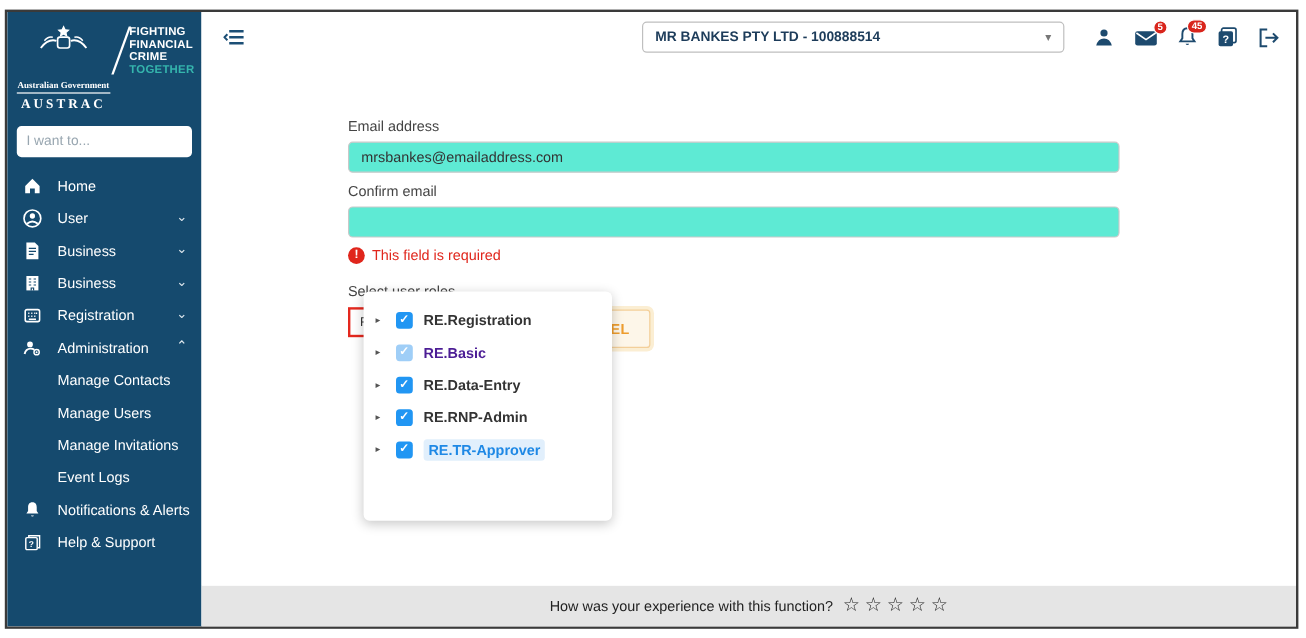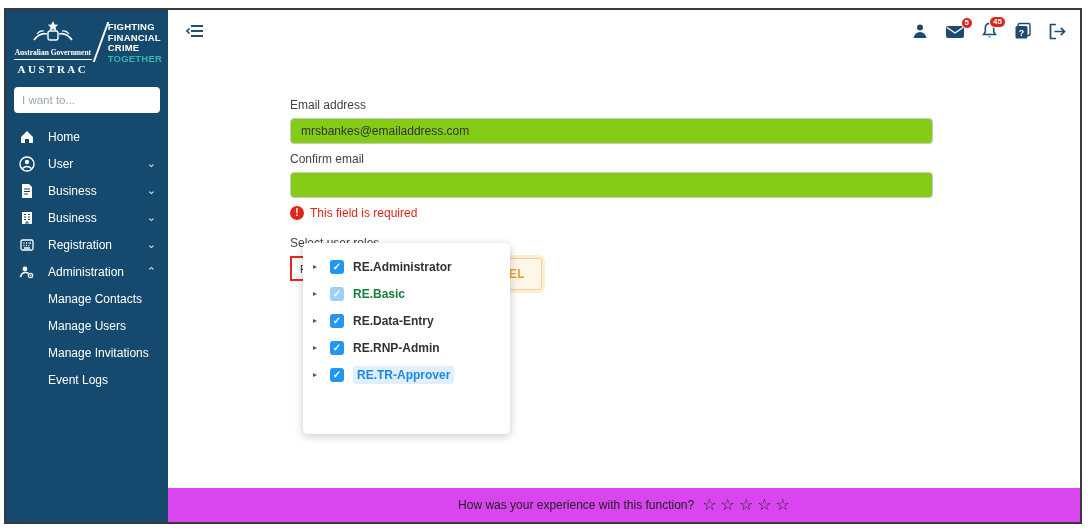--- a/index.html
+++ b/index.html
@@ -6,21 +6,21 @@
   html,body { background:#fff; font-family:"Liberation Sans", sans-serif; }
   .frame { position:relative; width:1078px; height:516px; margin:8px 4px 4px 4px;
            border:2px solid #3a3a3a; display:flex; overflow:hidden; background:#fff; }
 
   
   .sidebar { width:162px; flex-shrink:0; background:#154a6e; color:#fff; display:flex; flex-direction:column; }
   .logo-row { display:flex; padding:10px 6px 6px 8px; gap:6px; align-items:flex-start; }
   .crest { text-align:center; width:84px; }
   .crest svg { display:block; margin:0 auto; }
   .gov-name { font-family:"Liberation Serif", serif; font-size:7.5px; font-weight:700; white-space:nowrap;
-              border-bottom:1px solid #fff; padding-bottom:2px; margin-top:2px; }
+              border-bottom:1px solid #fff; padding-bottom:2px; margin-top:20px; }
   .agency { font-family:"Liberation Serif", serif; font-size:11px; font-weight:700; letter-spacing:2.5px; margin-top:3px; }
   .tagline { position:relative; padding-left:10px; margin-top:2px; }
   .tagline .slash { position:absolute; left:2px; top:0; width:1.5px; height:40px; background:#fff; transform:skewX(-20deg); }
   .tagline div { font-size:9.5px; font-weight:700; line-height:10.5px; letter-spacing:.2px; }
   .tagline .accent { color:#35b5ad; }
   .search-wrap { padding:6px 8px 10px 8px; }
   .search-input { width:100%; height:26px; border:none; border-radius:4px; padding:0 8px; font-size:11.5px;
                   font-family:"Liberation Sans", sans-serif; color:#333; outline:none; }
   .search-input::placeholder { color:#98a6b0; }
   .menu { flex:1; }
@@ -43,21 +43,21 @@
   .badge { position:absolute; top:-6px; right:-8px; background:#d9251c; color:#fff; font-size:8px; font-weight:700;
            border:1px solid #fff; border-radius:8px; padding:1px 3px; line-height:1; }
 
   .title-band { height:40px; background:#f1f1f1; display:flex; align-items:center; padding-left:137px; }
   .page-title { font-size:17px; font-weight:700; color:#2d2d2d; }
 
   .content { flex:1; position:relative; background:#fff; }
   .form { position:absolute; left:122px; top:46px; width:643px; }
   .field-label { font-size:12px; color:#444; margin-bottom:6px; }
   .text-input { width:100%; height:26px; border:1px solid #c9c9c9; border-radius:4px; padding:0 10px;
-                font-size:12px; color:#333; font-family:"Liberation Sans", sans-serif; background:#84cc16; }
+                font-size:12px; color:#333; font-family:"Liberation Sans", sans-serif; background:#5eead4; }
   .gap { height:8px; }
   .error-row { display:flex; align-items:center; gap:6px; margin-top:8px; }
   .error-dot { width:14px; height:14px; border-radius:50%; background:#e0261c; color:#fff; font-size:10px; font-weight:700;
                display:flex; align-items:center; justify-content:center; line-height:1; }
   .error-text { color:#e0261c; font-size:12px; }
   .roles-label { margin-top:16px; }
   .roles-select { width:207px; height:25px; border:2px solid #e4281e; background:#fff; display:flex; align-items:center;
                   padding:0 6px 0 8px; cursor:pointer; }
   .roles-value { font-size:10.5px; color:#333; white-space:nowrap; overflow:hidden; flex:1; }
   .roles-count { width:15px; height:15px; border-radius:50%; background:#3d85d8; color:#fff; font-size:9px; font-weight:700;
@@ -69,24 +69,24 @@
                 padding:8px 16px; cursor:pointer; box-shadow:0 0 0 3px #fbeed3; font-family:"Liberation Sans", sans-serif; }
 
   .roles-dropdown { position:absolute; left:135px; top:191px; z-index:5; width:207px; height:191px; background:#fff;
                     border-radius:5px; box-shadow:0 2px 10px rgba(0,0,0,.22); padding-top:10px; }
   .opt-row { display:flex; align-items:center; height:27px; padding-left:10px; cursor:pointer; gap:9px; }
   .opt-caret { color:#555; font-size:8px; width:8px; flex-shrink:0; }
   .opt-check { width:14px; height:14px; border-radius:3px; background:#2196f3; color:#fff; font-size:10px; font-weight:700;
                display:flex; align-items:center; justify-content:center; line-height:1; flex-shrink:0; }
   .opt-label { font-size:12px; font-weight:700; color:#333; white-space:nowrap; }
   .opt-row.muted .opt-check { background:#9fcef7; }
-  .opt-row.muted .opt-label { color:#15803d; }
+  .opt-row.muted .opt-label { color:#4c1d95; }
   .opt-row.highlighted .opt-label { color:#1e88e5; background:#e1effc; padding:2px 4px; border-radius:3px; }
 
-  .footer { height:34px; background:#d946ef; display:flex; align-items:center; justify-content:center; gap:8px; }
+  .footer { height:34px; background:#e5e5e5; display:flex; align-items:center; justify-content:center; gap:8px; }
   .footer-text { font-size:12px; color:#222; }
   .stars { display:flex; gap:4px; }
   .star { font-size:16px; color:#222; cursor:pointer; line-height:1; }
 </style>
 </head>
 <body>
 
 <div class="frame">
 
   <div class="sidebar">
@@ -177,33 +177,56 @@
         </span>
         <span class="mi-label">Administration</span>
         <span class="mi-chevron">⌃</span>
       </div>
 
       <div class="sub-item">Manage Contacts</div>
       <div class="sub-item">Manage Users</div>
       <div class="sub-item">Manage Invitations</div>
       <div class="sub-item">Event Logs</div>
 
+      <div class="menu-item">
+        <span class="mi-icon">
+          <svg width="16" height="16" viewBox="0 0 16 16">
+              <path d="M8 1.5 c-2.6 0-3.6 1.8-3.6 4.2 v3.1 L3 11h10l-1.4-2.2V5.7 c0-2.4-1-4.2-3.6-4.2z" fill="#fff"></path>
+              <path d="M6.7 12.5 a1.4 1.4 0 0 0 2.6 0z" fill="#fff"></path>
+            </svg>
+        </span>
+        <span class="mi-label">Notifications &amp; Alerts</span>
+      </div>
+      <div class="menu-item">
+        <span class="mi-icon">
+          <svg width="16" height="16" viewBox="0 0 16 16">
+              <rect x="2.5" y="4" width="9.5" height="10" rx="1" fill="none" stroke="#fff" stroke-width="1.2"></rect>
+              <path d="M5 4 V2.5 h9 v10 H12.5" fill="none" stroke="#fff" stroke-width="1.2"></path>
+              <text x="7.2" y="11.5" font-size="7" fill="#fff" text-anchor="middle" font-weight="bold">?</text>
+            </svg>
+        </span>
+        <span class="mi-label">Help &amp; Support</span>
+      </div>
     </div>
   </div>
 
   <div class="main">
 
     <div class="topbar">
       <span class="collapse-btn">
         <svg width="18" height="14" viewBox="0 0 18 14">
             <path d="M5 2 h12 M5 7 h12 M5 12 h12" stroke="#1c4f76" stroke-width="2"></path>
             <path d="M3.5 4.5 L1 7 l2.5 2.5" fill="none" stroke="#1c4f76" stroke-width="1.6"></path>
           </svg>
       </span>
       <div class="topbar-right">
+        <div class="org-select">
+          <span class="org-text">MR BANKES PTY LTD - 100888514</span>
+          <span class="org-caret">▾</span>
+        </div>
         <span class="hicon">
           <svg width="18" height="18" viewBox="0 0 18 18">
               <circle cx="9" cy="5.5" r="3" fill="#1d4a6e"></circle>
               <path d="M2.5 16 q1.5-6 6.5-6 t6.5 6z" fill="#1d4a6e"></path>
             </svg>
         </span>
         <span class="hicon">
           <svg width="20" height="16" viewBox="0 0 20 16">
               <rect x="1" y="3" width="18" height="12" rx="2" fill="#1d4a6e"></rect>
               <path d="M2 4.5 L10 10 L18 4.5" fill="none" stroke="#fff" stroke-width="1.4"></path>
@@ -252,21 +275,21 @@
           <span class="roles-clear">✕</span>
         </div>
       </div>
 
       <button class="cancel-btn">CANCEL</button>
 
       <div class="roles-dropdown">
         <div class="opt-row">
           <span class="opt-caret">▸</span>
           <span class="opt-check">✓</span>
-          <span class="opt-label">RE.Administrator</span>
+          <span class="opt-label">RE.Registration</span>
         </div>
         <div class="opt-row muted">
           <span class="opt-caret">▸</span>
           <span class="opt-check">✓</span>
           <span class="opt-label">RE.Basic</span>
         </div>
         <div class="opt-row">
           <span class="opt-caret">▸</span>
           <span class="opt-check">✓</span>
           <span class="opt-label">RE.Data-Entry</span>

